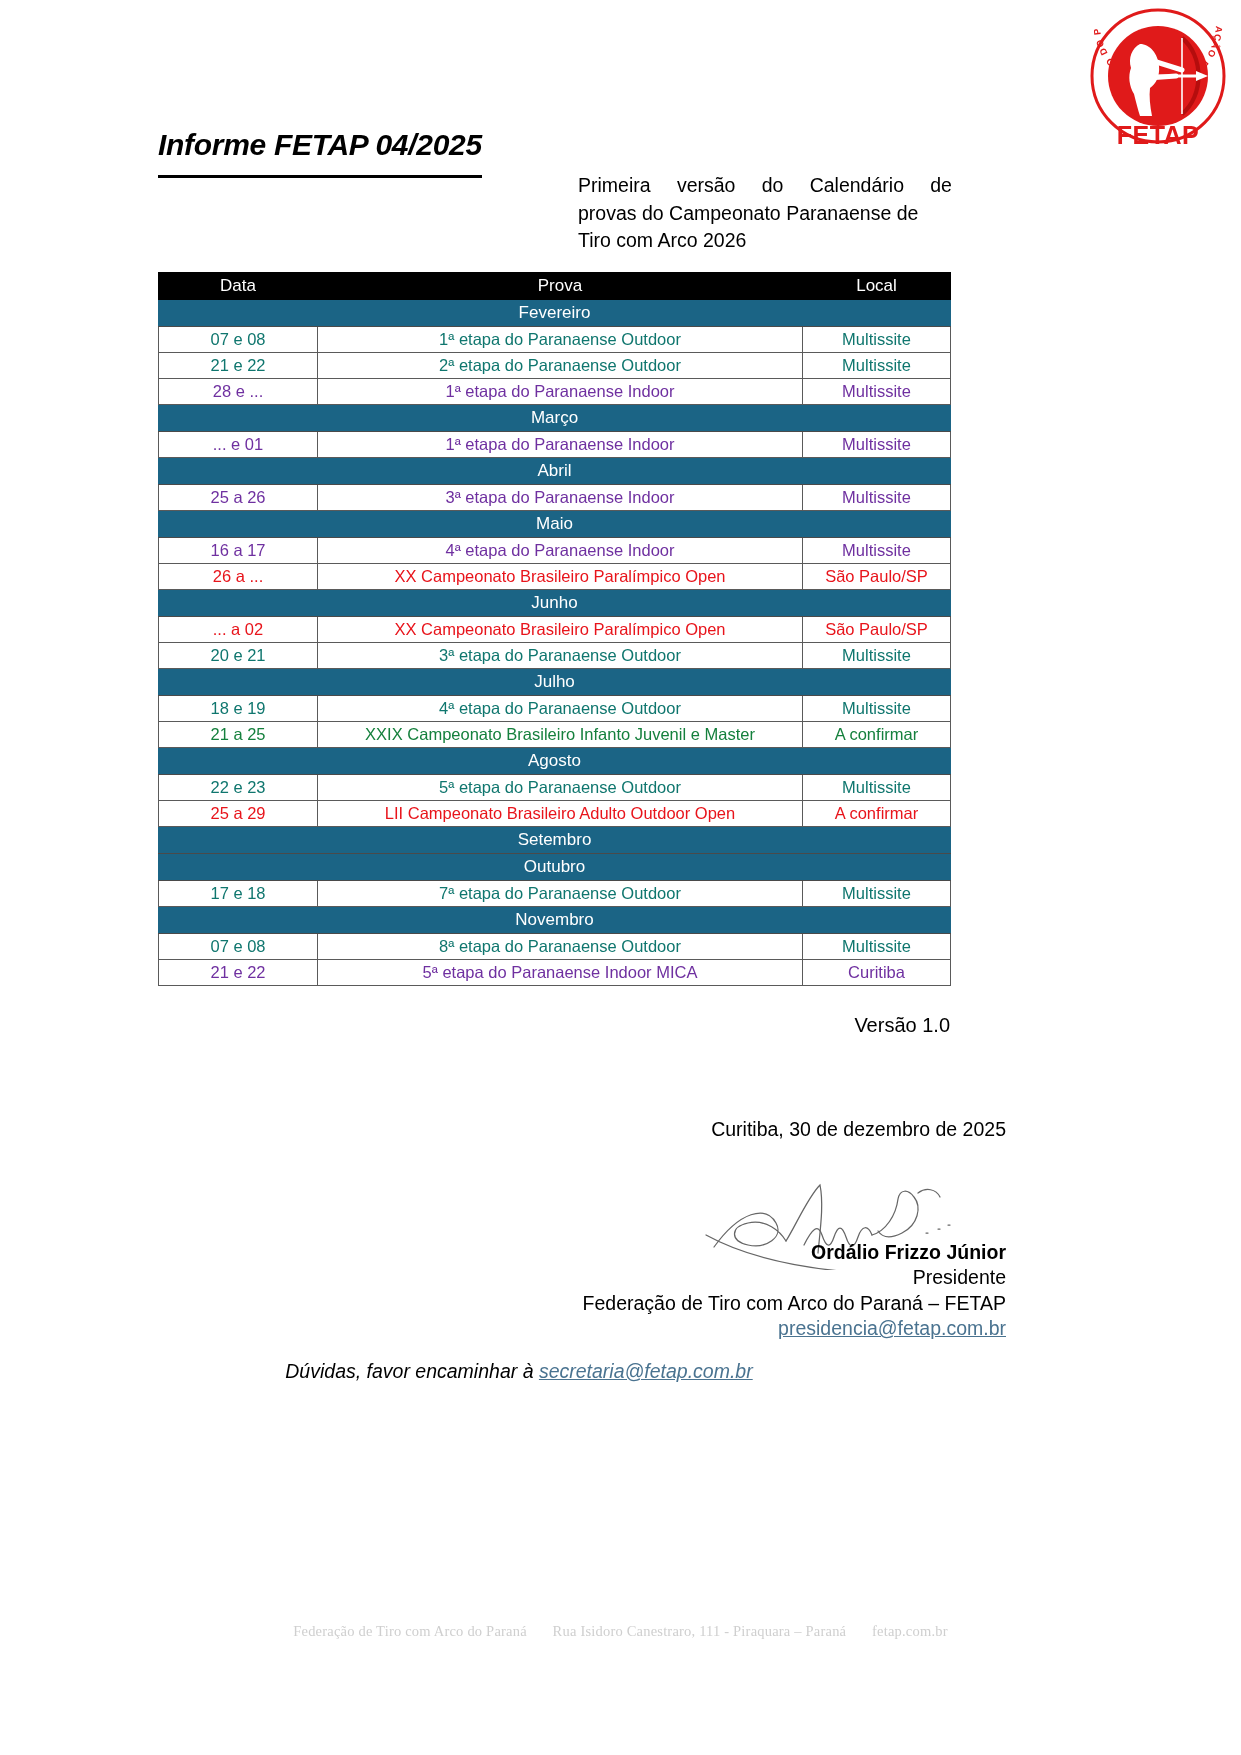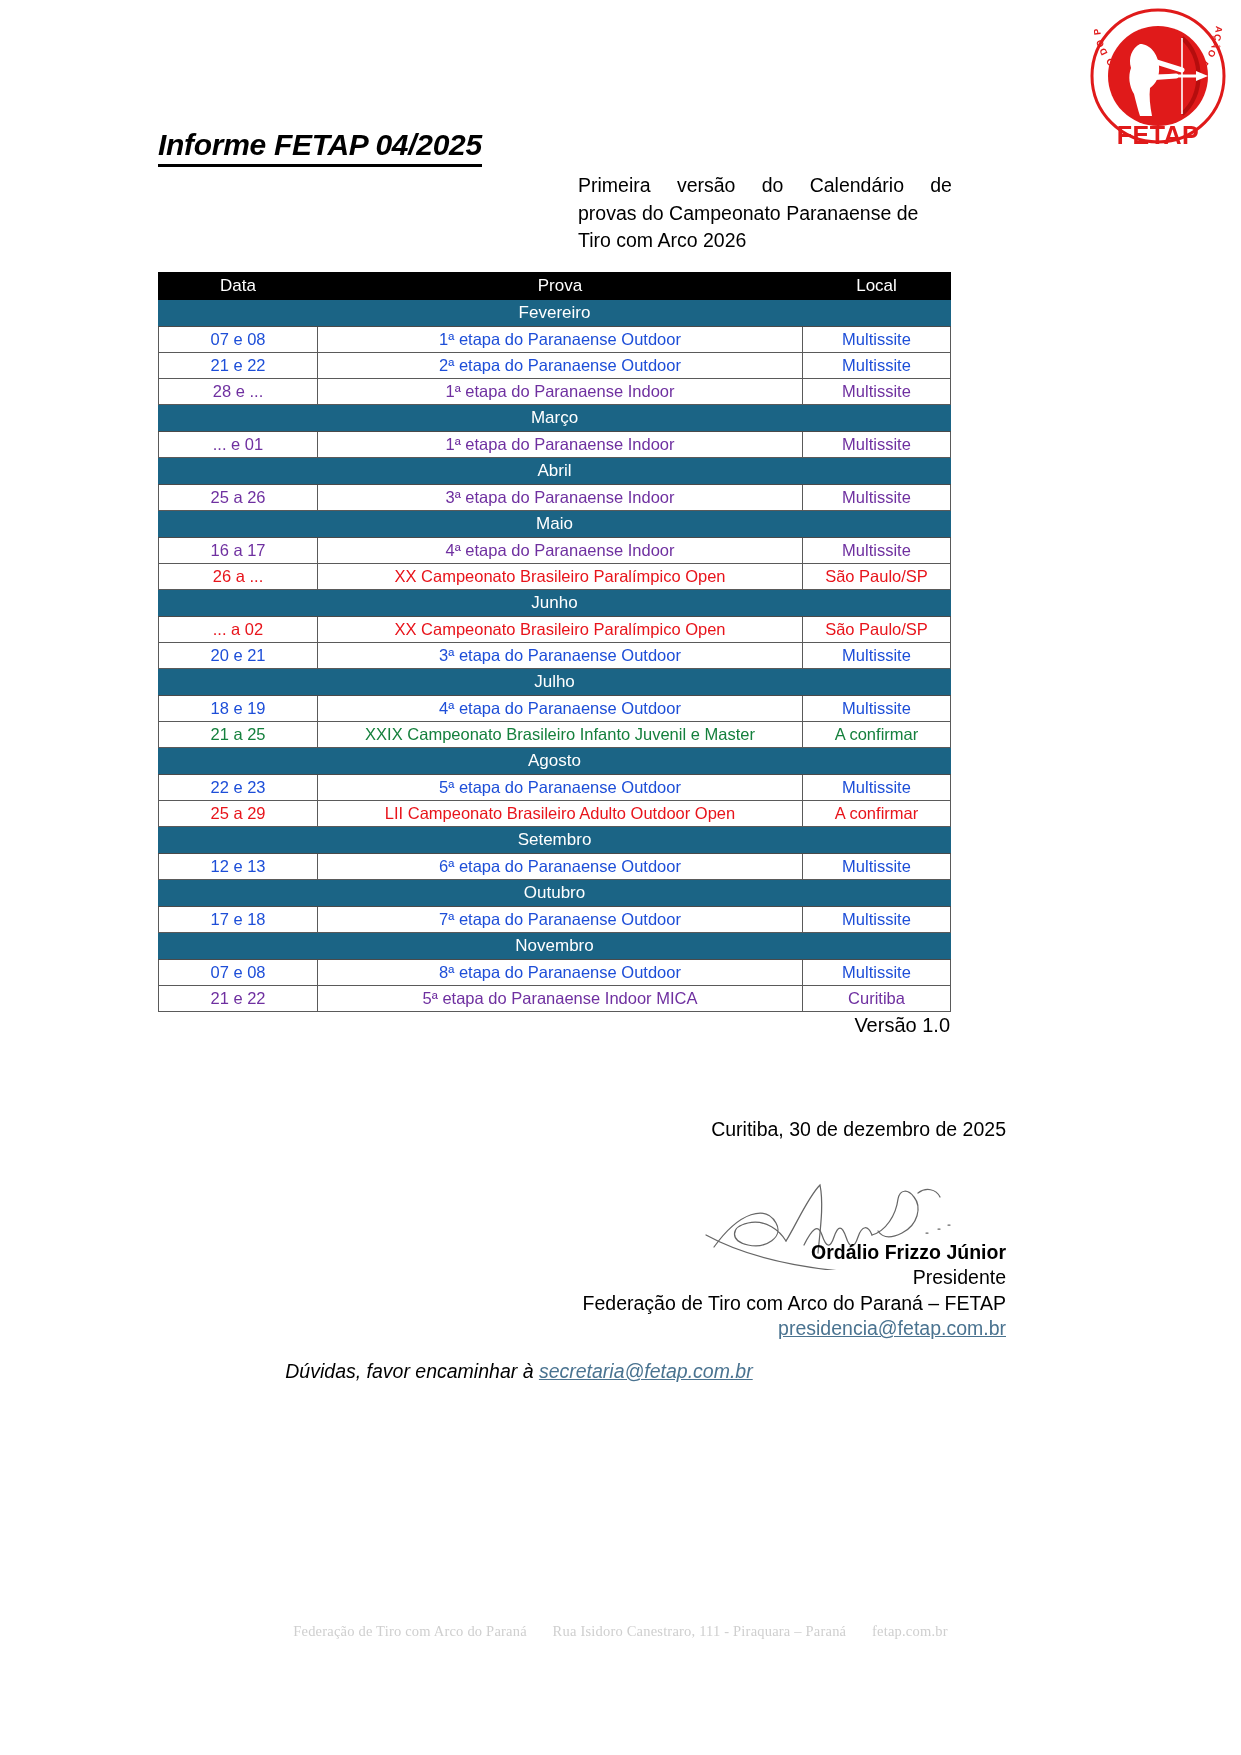--- a/index.html
+++ b/index.html
@@ -30,21 +30,21 @@
   
   .doc-title {
     position: absolute;
     left: 158px;
     top: 128px;
     font-size: 30px;
     font-weight: bold;
     font-style: italic;
     letter-spacing: -0.3px;
     border-bottom: 3px solid #000;
-    padding-bottom: 1px;
+    padding-bottom: 12px;
     line-height: 1.15;
     white-space: nowrap;
   }
 
   
   .intro {
     position: absolute;
     left: 578px;
     top: 172px;
     width: 374px;
@@ -94,21 +94,21 @@
     color: #ffffff;
     border-left: 1px solid #1b6485;
     border-right: 1px solid #1b6485;
     border-top: 1px solid #4a4a4a;
     border-bottom: 1px solid #4a4a4a;
     font-size: 17px;
     height: 26px;
   }
 
   
-  .c-green  { color: #1d4ed8; }
+  .c-green  { color: #0f766e; }
   .c-purple { color: #6f30a0; }
   .c-red    { color: #e8141b; }
   .c-dred   { color: #15803d; }
 
   .version {
     position: absolute;
     left: 158px;
     top: 1014px;
     width: 792px;
     text-align: right;
@@ -313,25 +313,20 @@
         <td class="c-green">Multissite</td>
       </tr>
       <tr>
         <td class="c-red">25 a 29</td>
         <td class="c-red">LII Campeonato Brasileiro Adulto Outdoor Open</td>
         <td class="c-red">A confirmar</td>
       </tr>
       <tr class="month-row">
         <td colspan="3">Setembro</td>
       </tr>
-      <tr>
-        <td class="c-green">12 e 13</td>
-        <td class="c-green">6ª etapa do Paranaense Outdoor</td>
-        <td class="c-green">Multissite</td>
-      </tr>
       <tr class="month-row">
         <td colspan="3">Outubro</td>
       </tr>
       <tr>
         <td class="c-green">17 e 18</td>
         <td class="c-green">7ª etapa do Paranaense Outdoor</td>
         <td class="c-green">Multissite</td>
       </tr>
       <tr class="month-row">
         <td colspan="3">Novembro</td>

